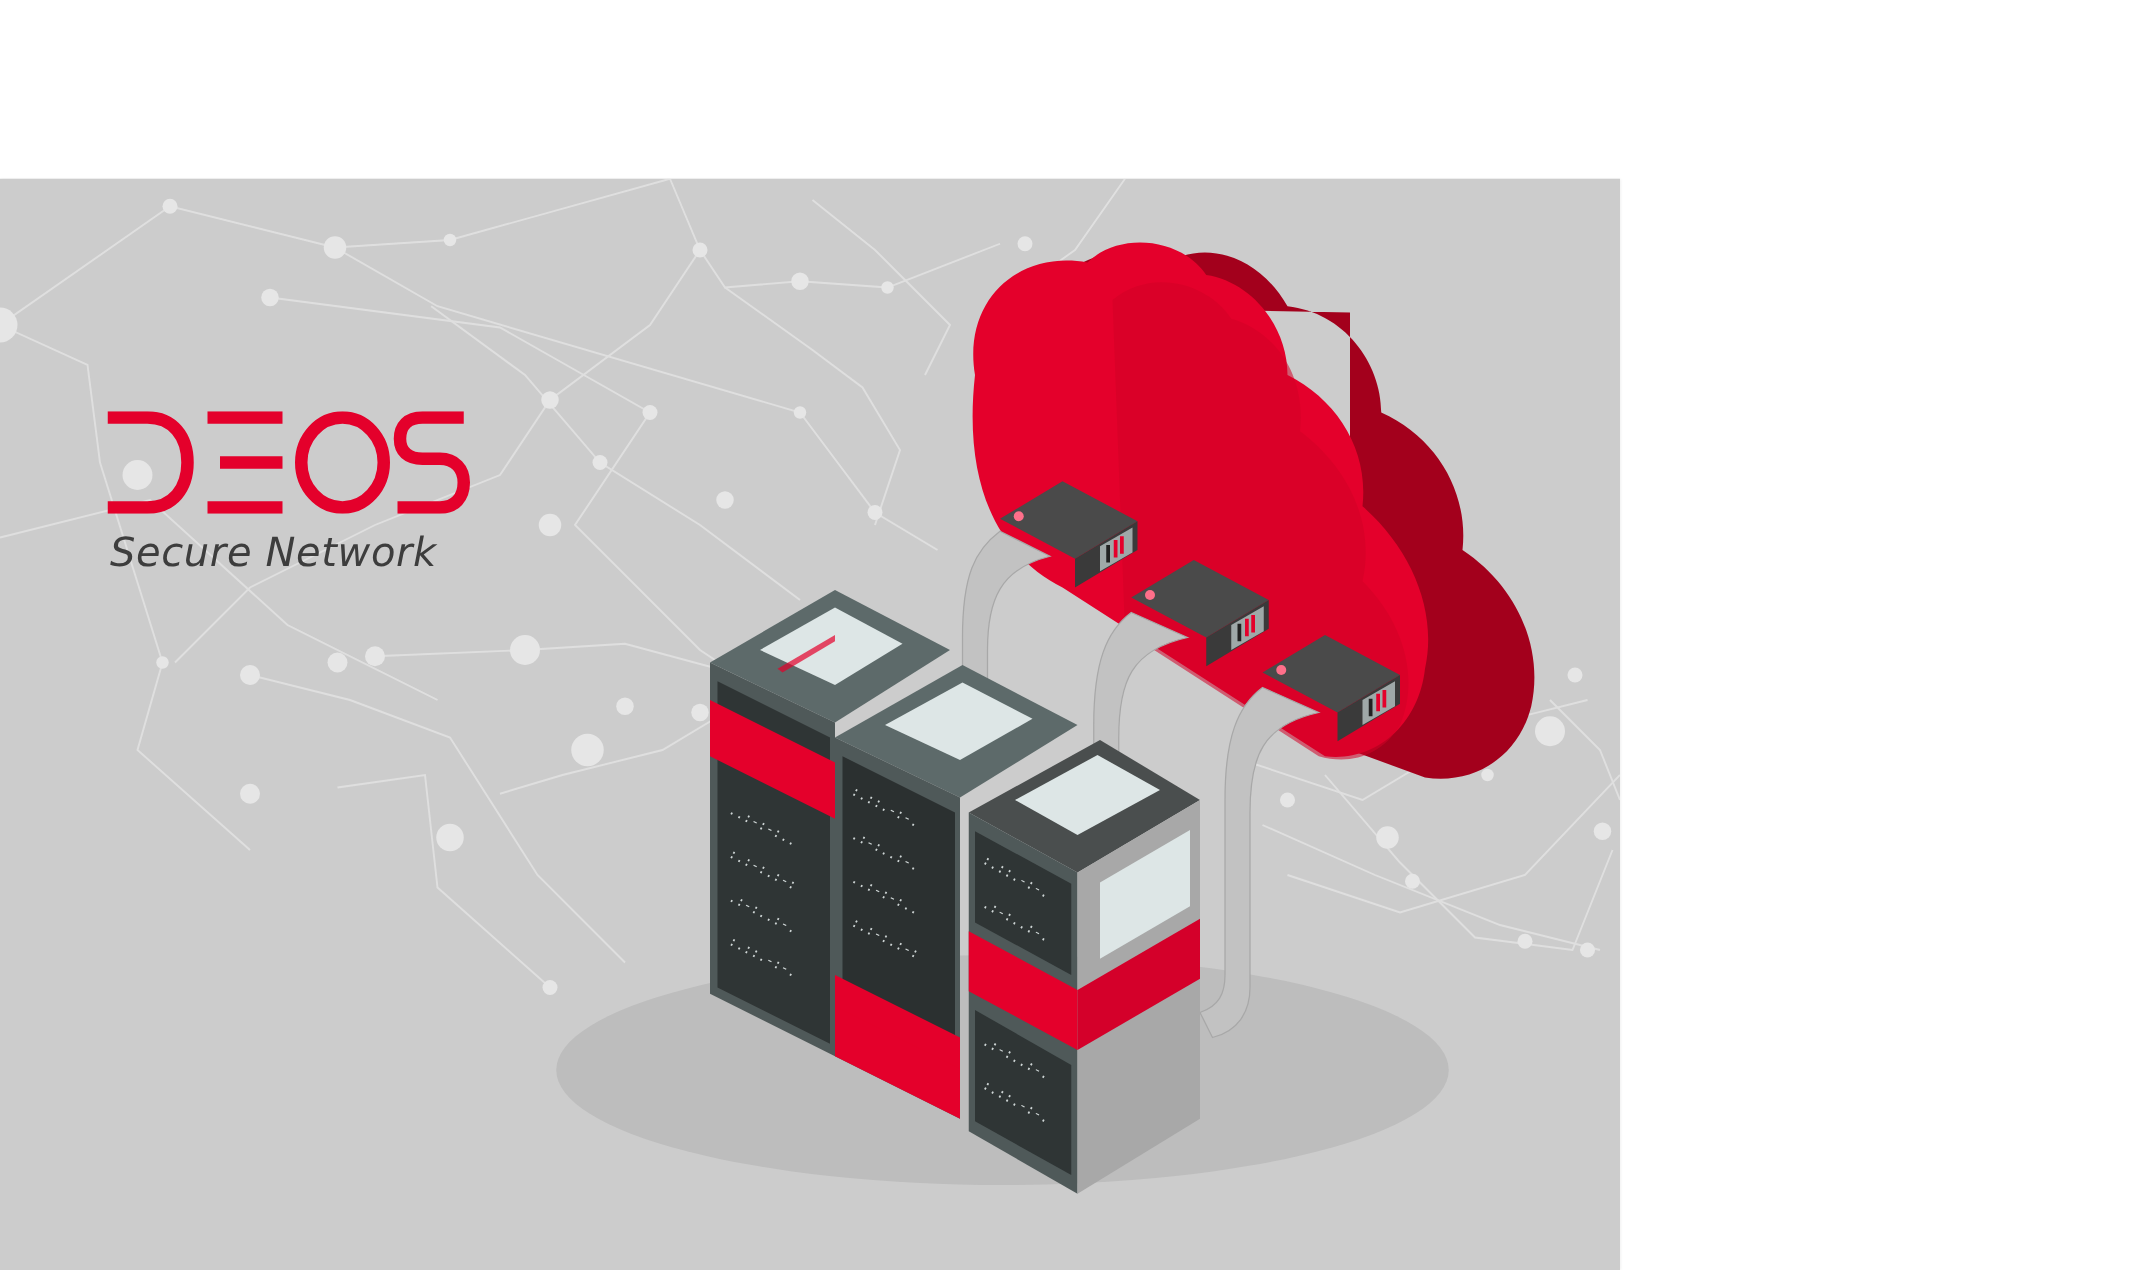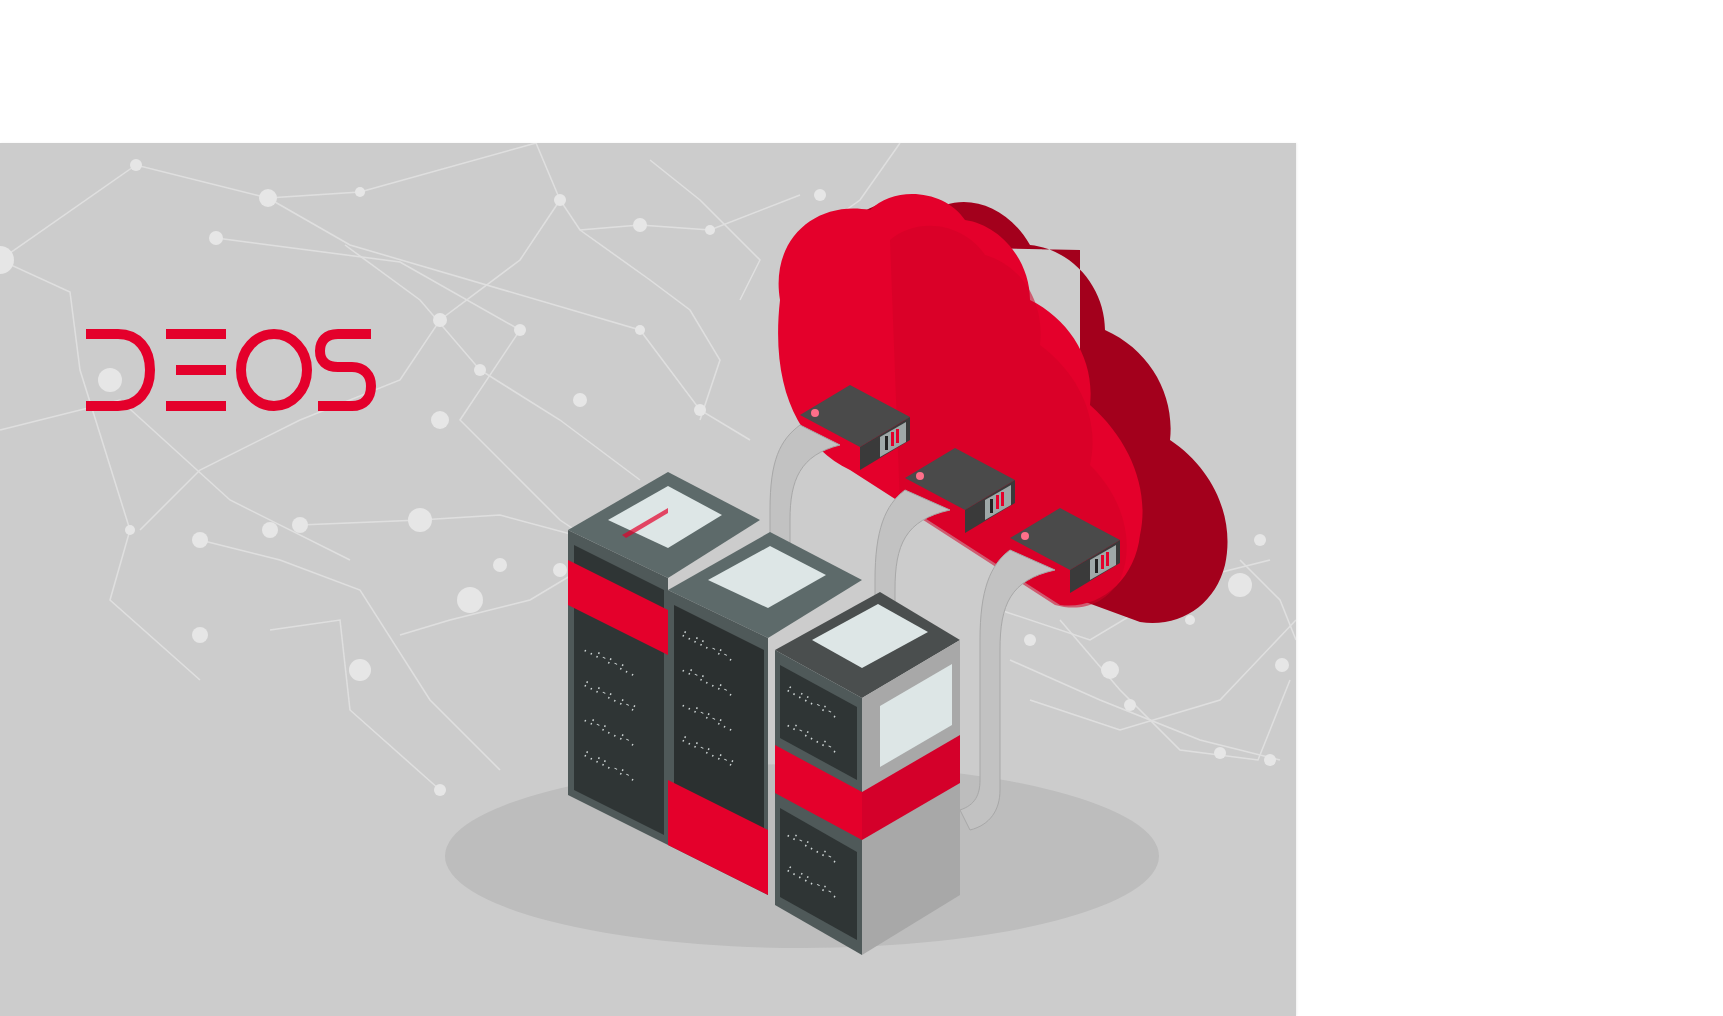--- a/index.html
+++ b/index.html
@@ -176,13 +176,14 @@
         <line x1="80" y1="5" x2="140" y2="5"></line>
         <line x1="90" y1="41" x2="140" y2="41"></line>
         <line x1="80" y1="77" x2="140" y2="77"></line>
 
         <ellipse cx="188" cy="41" rx="33" ry="36"></ellipse>
 
         <path d="M285,5 L252,5 C240,5 234,12 234,22 C234,32 240,38 252,38 L266,38 C278,38 285,46 285,57 C285,69 278,77 266,77 L232,77"></path>
       </g>
     </svg>
   </div>
+  <div class="tagline">Secure Network</div>
 </div>
 
 </body></html>

